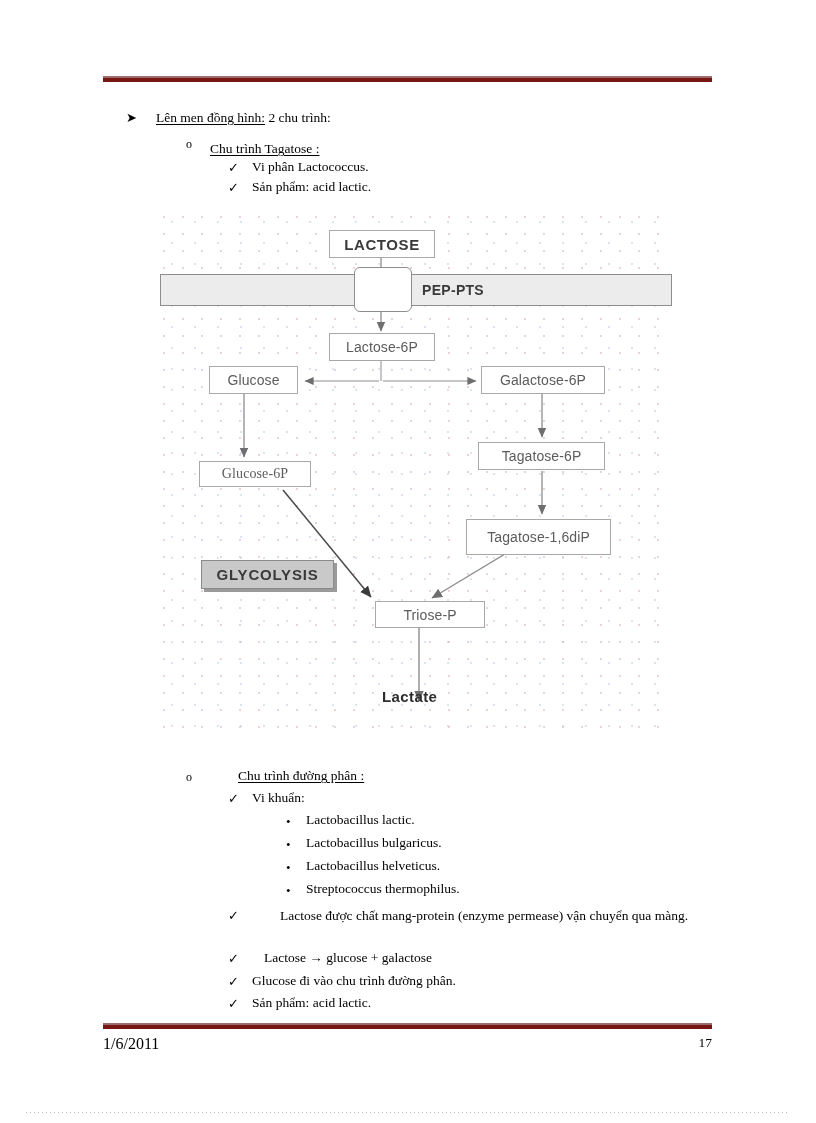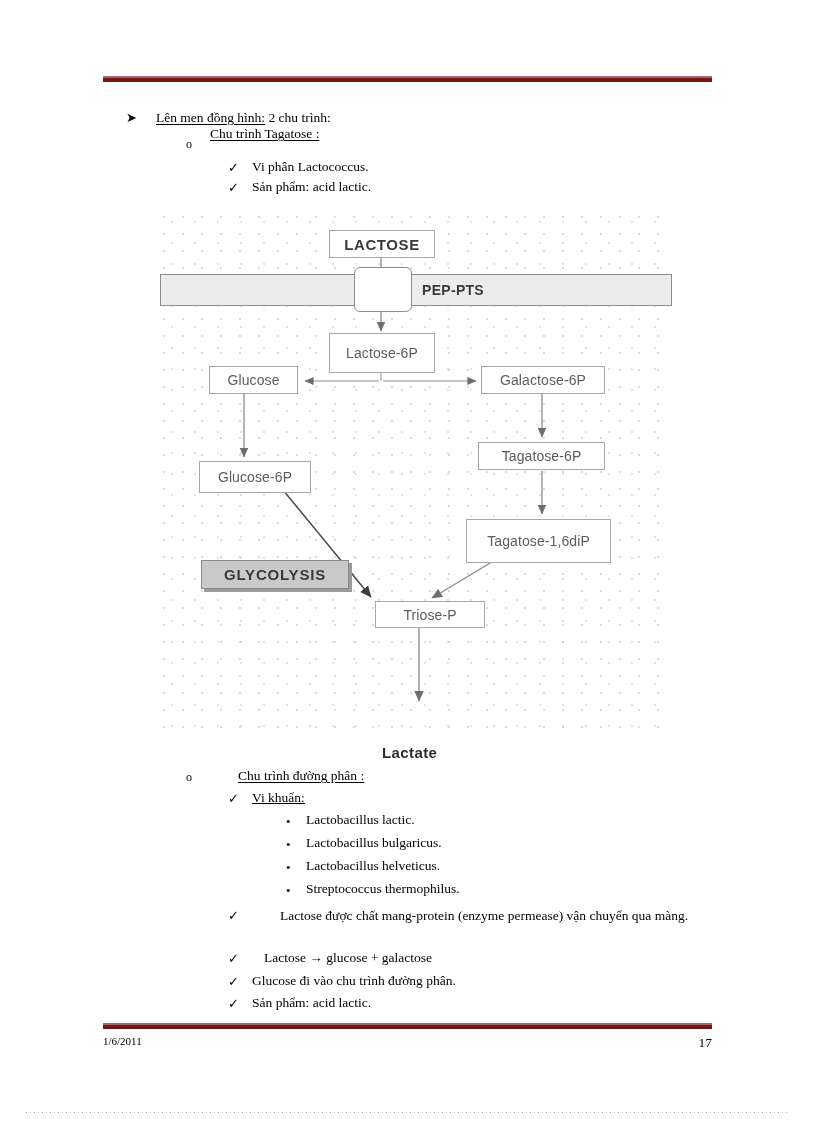--- a/index.html
+++ b/index.html
@@ -177,21 +177,21 @@
     top: 1023px;
     width: 609px;
     height: 6px;
   }
   .footer-rule .thin { height: 2px; background: #9c6b6b; }
   .footer-rule .thick { height: 4px; background: #761612; }
   .footer-date {
     position: absolute;
     left: 103px;
     top: 1035px;
-    font-size: 11px;
+    font-size: 16px;
   }
   .footer-page {
     position: absolute;
     right: 104px;
     top: 1035px;
     font-size: 13.5px;
   }
   .page-bottom-dots {
     position: absolute;
     left: 26px;
@@ -211,21 +211,21 @@
     <div class="thin"></div>
     <div class="thick"></div>
   </div>
 
   <div class="marker arrow" style="left:126px; top:111px;">➤</div>
   <div class="txt" style="left:156px; top:110px;">
     <span class="u-underline">Lên men  đồng hình:</span><span> 2 chu trình:</span>
   </div>
 
   <div class="marker circle" style="left:186px; top:138px;">o</div>
-  <div class="txt u-underline" style="left:210px; top:126px;">Chu trình  Tagatose :</div>
+  <div class="txt u-underline" style="left:210px; top:141px;">Chu trình  Tagatose :</div>
 
   <div class="marker check" style="left:228px; top:161px;">✓</div>
   <div class="txt" style="left:252px; top:159px;">Vi phân  Lactococcus.</div>
 
   <div class="marker check" style="left:228px; top:181px;">✓</div>
   <div class="txt" style="left:252px; top:179px;">Sản phẩm:  acid lactic.</div>
 
   <div class="diagram">
 
     <svg class="dg-svg" viewBox="0 0 512 530">
@@ -259,44 +259,44 @@
 
       <line x1="259" y1="416" x2="259" y2="489" stroke="#8d8d8d" stroke-width="1.4" marker-end="url(#ah)"></line>
     </svg>
 
     <div class="dg-box strong" style="left:169px; top:18px; width:106px; height:28px;">LACTOSE</div>
 
     <div class="membrane" style="left:0px; top:62px; width:512px; height:32px;"></div>
     <div class="pts-gate" style="left:194px; top:55px; width:58px; height:45px;"></div>
     <div class="pts-label" style="left:262px; top:70px;">PEP-PTS</div>
 
-    <div class="dg-box" style="left:169px; top:121px; width:106px; height:40px;">Lactose-6P</div>
+    <div class="dg-box" style="left:169px; top:121px; width:106px; height:28px;">Lactose-6P</div>
 
     <div class="dg-box" style="left:49px; top:154px; width:89px; height:28px;">Glucose</div>
 
     <div class="dg-box" style="left:321px; top:154px; width:124px; height:28px;">Galactose-6P</div>
 
-    <div class="dg-box" style="left:39px; top:249px; width:112px; height:32px;">Glucose-6P</div>
+    <div class="dg-box" style="left:39px; top:249px; width:112px; height:26px;font-family:Liberation Serif, serif;">Glucose-6P</div>
 
     <div class="dg-box" style="left:318px; top:230px; width:127px; height:28px;">Tagatose-6P</div>
 
-    <div class="dg-box" style="left:306px; top:307px; width:145px; height:44px;">Tagatose-1,6diP</div>
-
-    <div class="glyco" style="left:41px; top:348px; width:148px; height:29px;">GLYCOLYSIS</div>
+    <div class="dg-box" style="left:306px; top:307px; width:145px; height:36px;">Tagatose-1,6diP</div>
+
+    <div class="glyco" style="left:41px; top:348px; width:133px; height:29px;">GLYCOLYSIS</div>
 
     <div class="dg-box" style="left:215px; top:389px; width:110px; height:27px;">Triose-P</div>
 
-    <div class="dg-label" style="left:222px; top:532px;text-align:center;">Lactate</div>
+    <div class="dg-label" style="left:222px; top:476px;text-align:center;">Lactate</div>
   </div>
 
   <div class="marker circle" style="left:186px; top:771px;">o</div>
   <div class="txt u-underline" style="left:210px; top:768px;margin-left:28px;">Chu trình  đường phân :</div>
 
   <div class="marker check" style="left:228px; top:792px;">✓</div>
-  <div class="txt" style="left:252px; top:790px;text-decoration:underline;">Vi khuẩn:</div>
+  <div class="txt" style="left:252px; top:790px;">Vi khuẩn:</div>
 
   <div class="marker dot" style="left:286px; top:815px;">•</div>
   <div class="txt" style="left:306px; top:812px;">Lactobacillus   lactic.</div>
 
   <div class="marker dot" style="left:286px; top:838px;">•</div>
   <div class="txt" style="left:306px; top:835px;">Lactobacillus   bulgaricus.</div>
 
   <div class="marker dot" style="left:286px; top:861px;">•</div>
   <div class="txt" style="left:306px; top:858px;">Lactobacillus   helveticus.</div>
 

